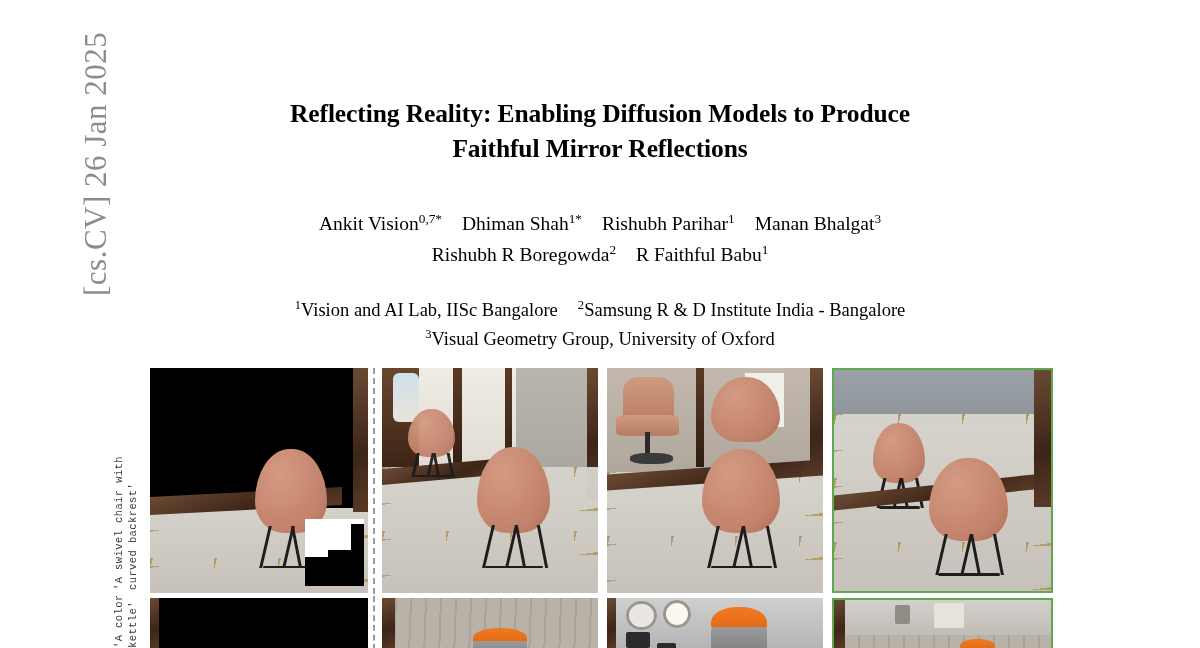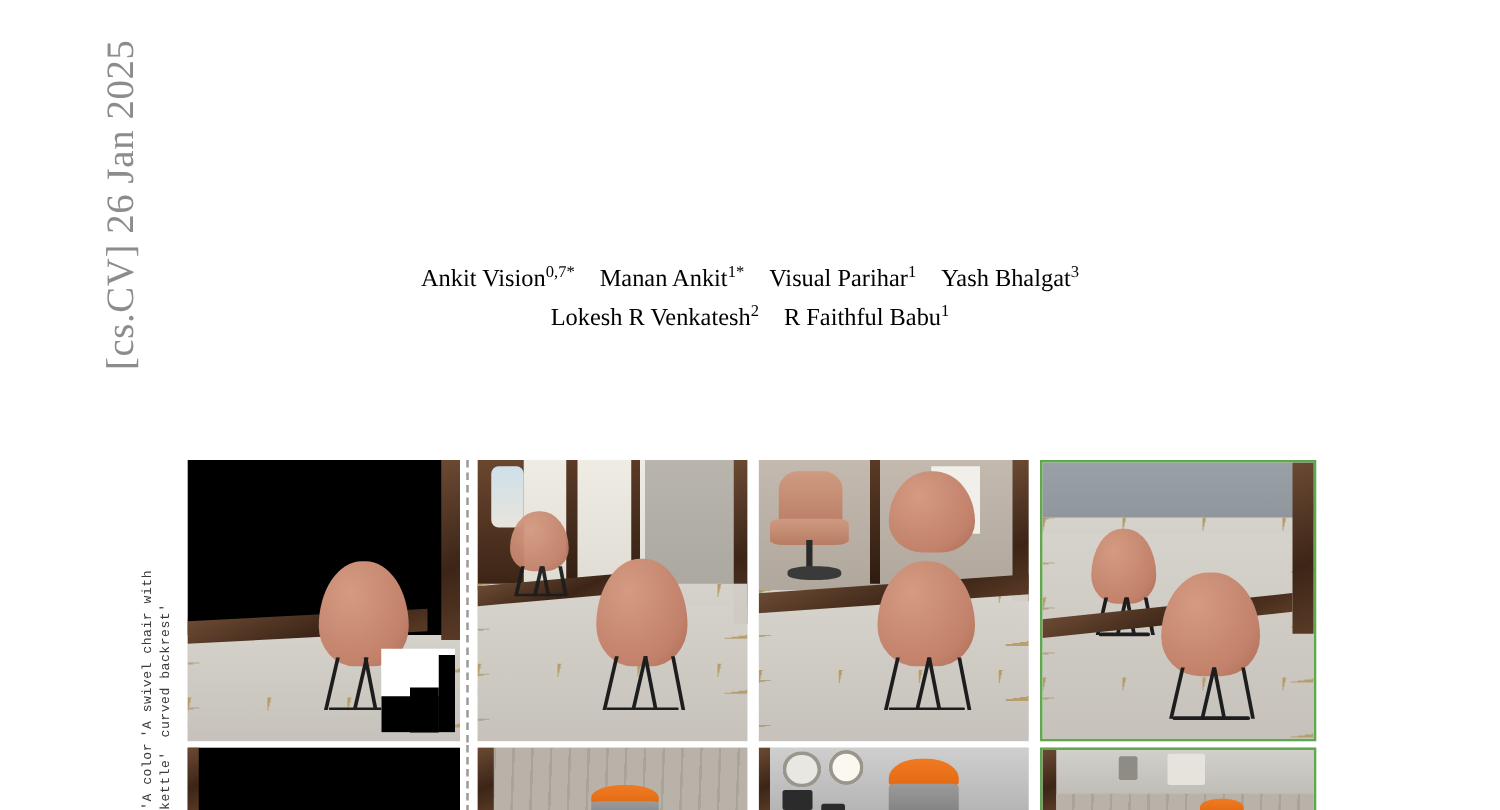--- a/index.html
+++ b/index.html
@@ -159,26 +159,34 @@
 </style>
 </head>
 <body>
 
 <div id="arxiv-stamp">
   <span id="arxiv-stamp-inner">[cs.CV]  26 Jan 2025</span>
 </div>
 
 <div class="paper">
 
+  <div class="title">
+    <span>Reflecting Reality: Enabling Diffusion Models to Produce</span>
+    <span class="l2">Faithful Mirror Reflections</span>
+  </div>
 
   <div class="authors">
-    <span class="auth"><span>Ankit Vision</span><sup>0,7*</sup></span><span class="gap"></span><span class="auth"><span>Manan Ankit</span><sup>1*</sup></span><span class="gap"></span><span class="auth"><span>Visual Parihar</span><sup>1</sup></span><span class="gap"></span><span class="auth"><span>Yash Bhalgat</span><sup>3</sup></span>
-    <span class="row2"><span class="auth"><span>Lokesh R Venkatesh</span><sup>2</sup></span><span class="gap"></span><span class="auth"><span>R Faithful Babu</span><sup>1</sup></span></span>
+    <span class="auth"><span>Ankit Vision</span><sup>0,7*</sup></span><span class="gap"></span><span class="auth"><span>Dhiman Shah</span><sup>1*</sup></span><span class="gap"></span><span class="auth"><span>Rishubh Parihar</span><sup>1</sup></span><span class="gap"></span><span class="auth"><span>Manan Bhalgat</span><sup>3</sup></span>
+    <span class="row2"><span class="auth"><span>Rishubh R Boregowda</span><sup>2</sup></span><span class="gap"></span><span class="auth"><span>R Faithful Babu</span><sup>1</sup></span></span>
   </div>
 
+  <div class="affils">
+    <span class="arow"><sup>1</sup><span>Vision and AI Lab, IISc Bangalore</span><span class="gap"></span><sup>2</sup><span>Samsung R &amp; D Institute India - Bangalore</span></span>
+    <span class="arow"><sup>3</sup><span>Visual Geometry Group, University of Oxford</span></span>
+  </div>
 
   <div class="figure">
 
     <div class="rowcap" style="left:112px; top:228px;">
       <span class="cl">'A swivel chair with</span>
       <span class="cl">curved backrest'</span>
     </div>
 
     <div class="rowcap" style="left:112px; top:286px;">
       <span class="cl">'A color</span>

